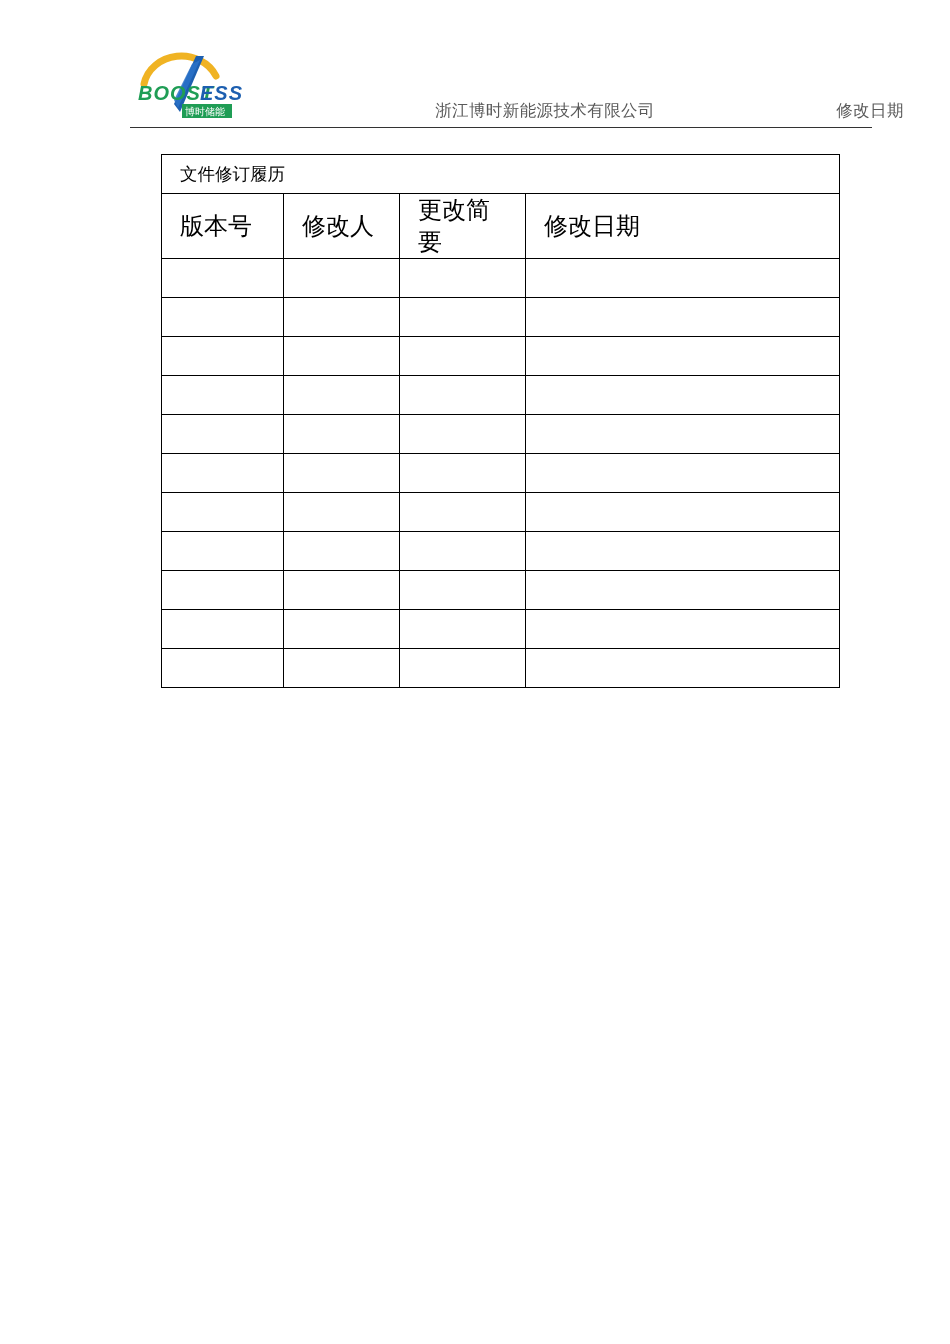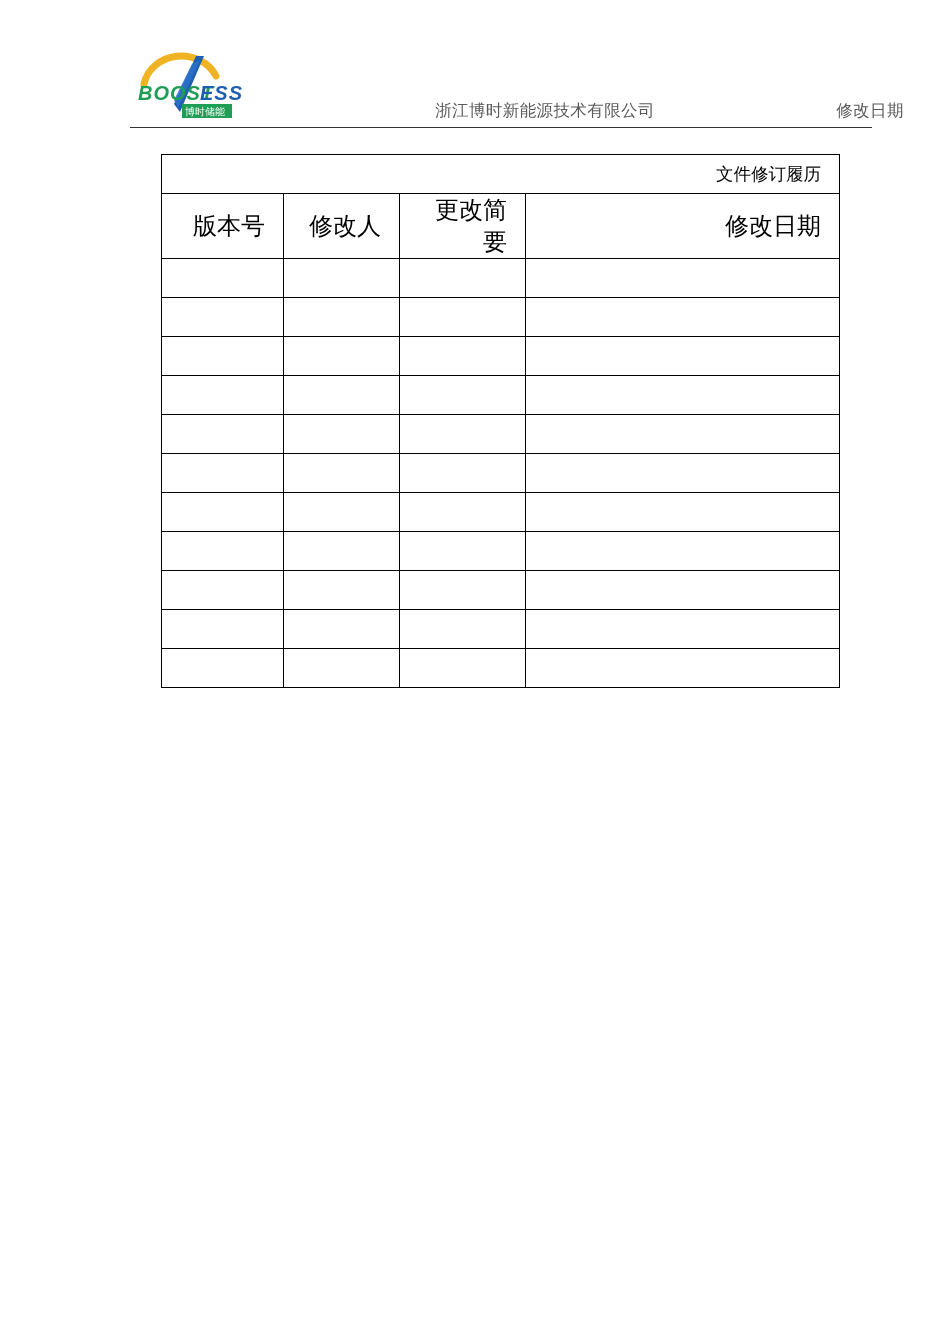--- a/index.html
+++ b/index.html
@@ -82,21 +82,21 @@
     left: 136px;
     top: 154px;
     width: 678px;
     border-collapse: collapse;
     table-layout: fixed;
   }
   .rev-table td {
     border: 1px solid #000000;
     height: 38px;
     padding: 0 18px;
-    text-align: right;
+    text-align: left;
     vertical-align: middle;
     font-size: 17px;
     font-family: "Liberation Serif", serif;
     color: #000000;
   }
   .rev-table td.title-cell {
     height: 38px;
     font-size: 17.5px;
   }
   .rev-table td.head-cell {

